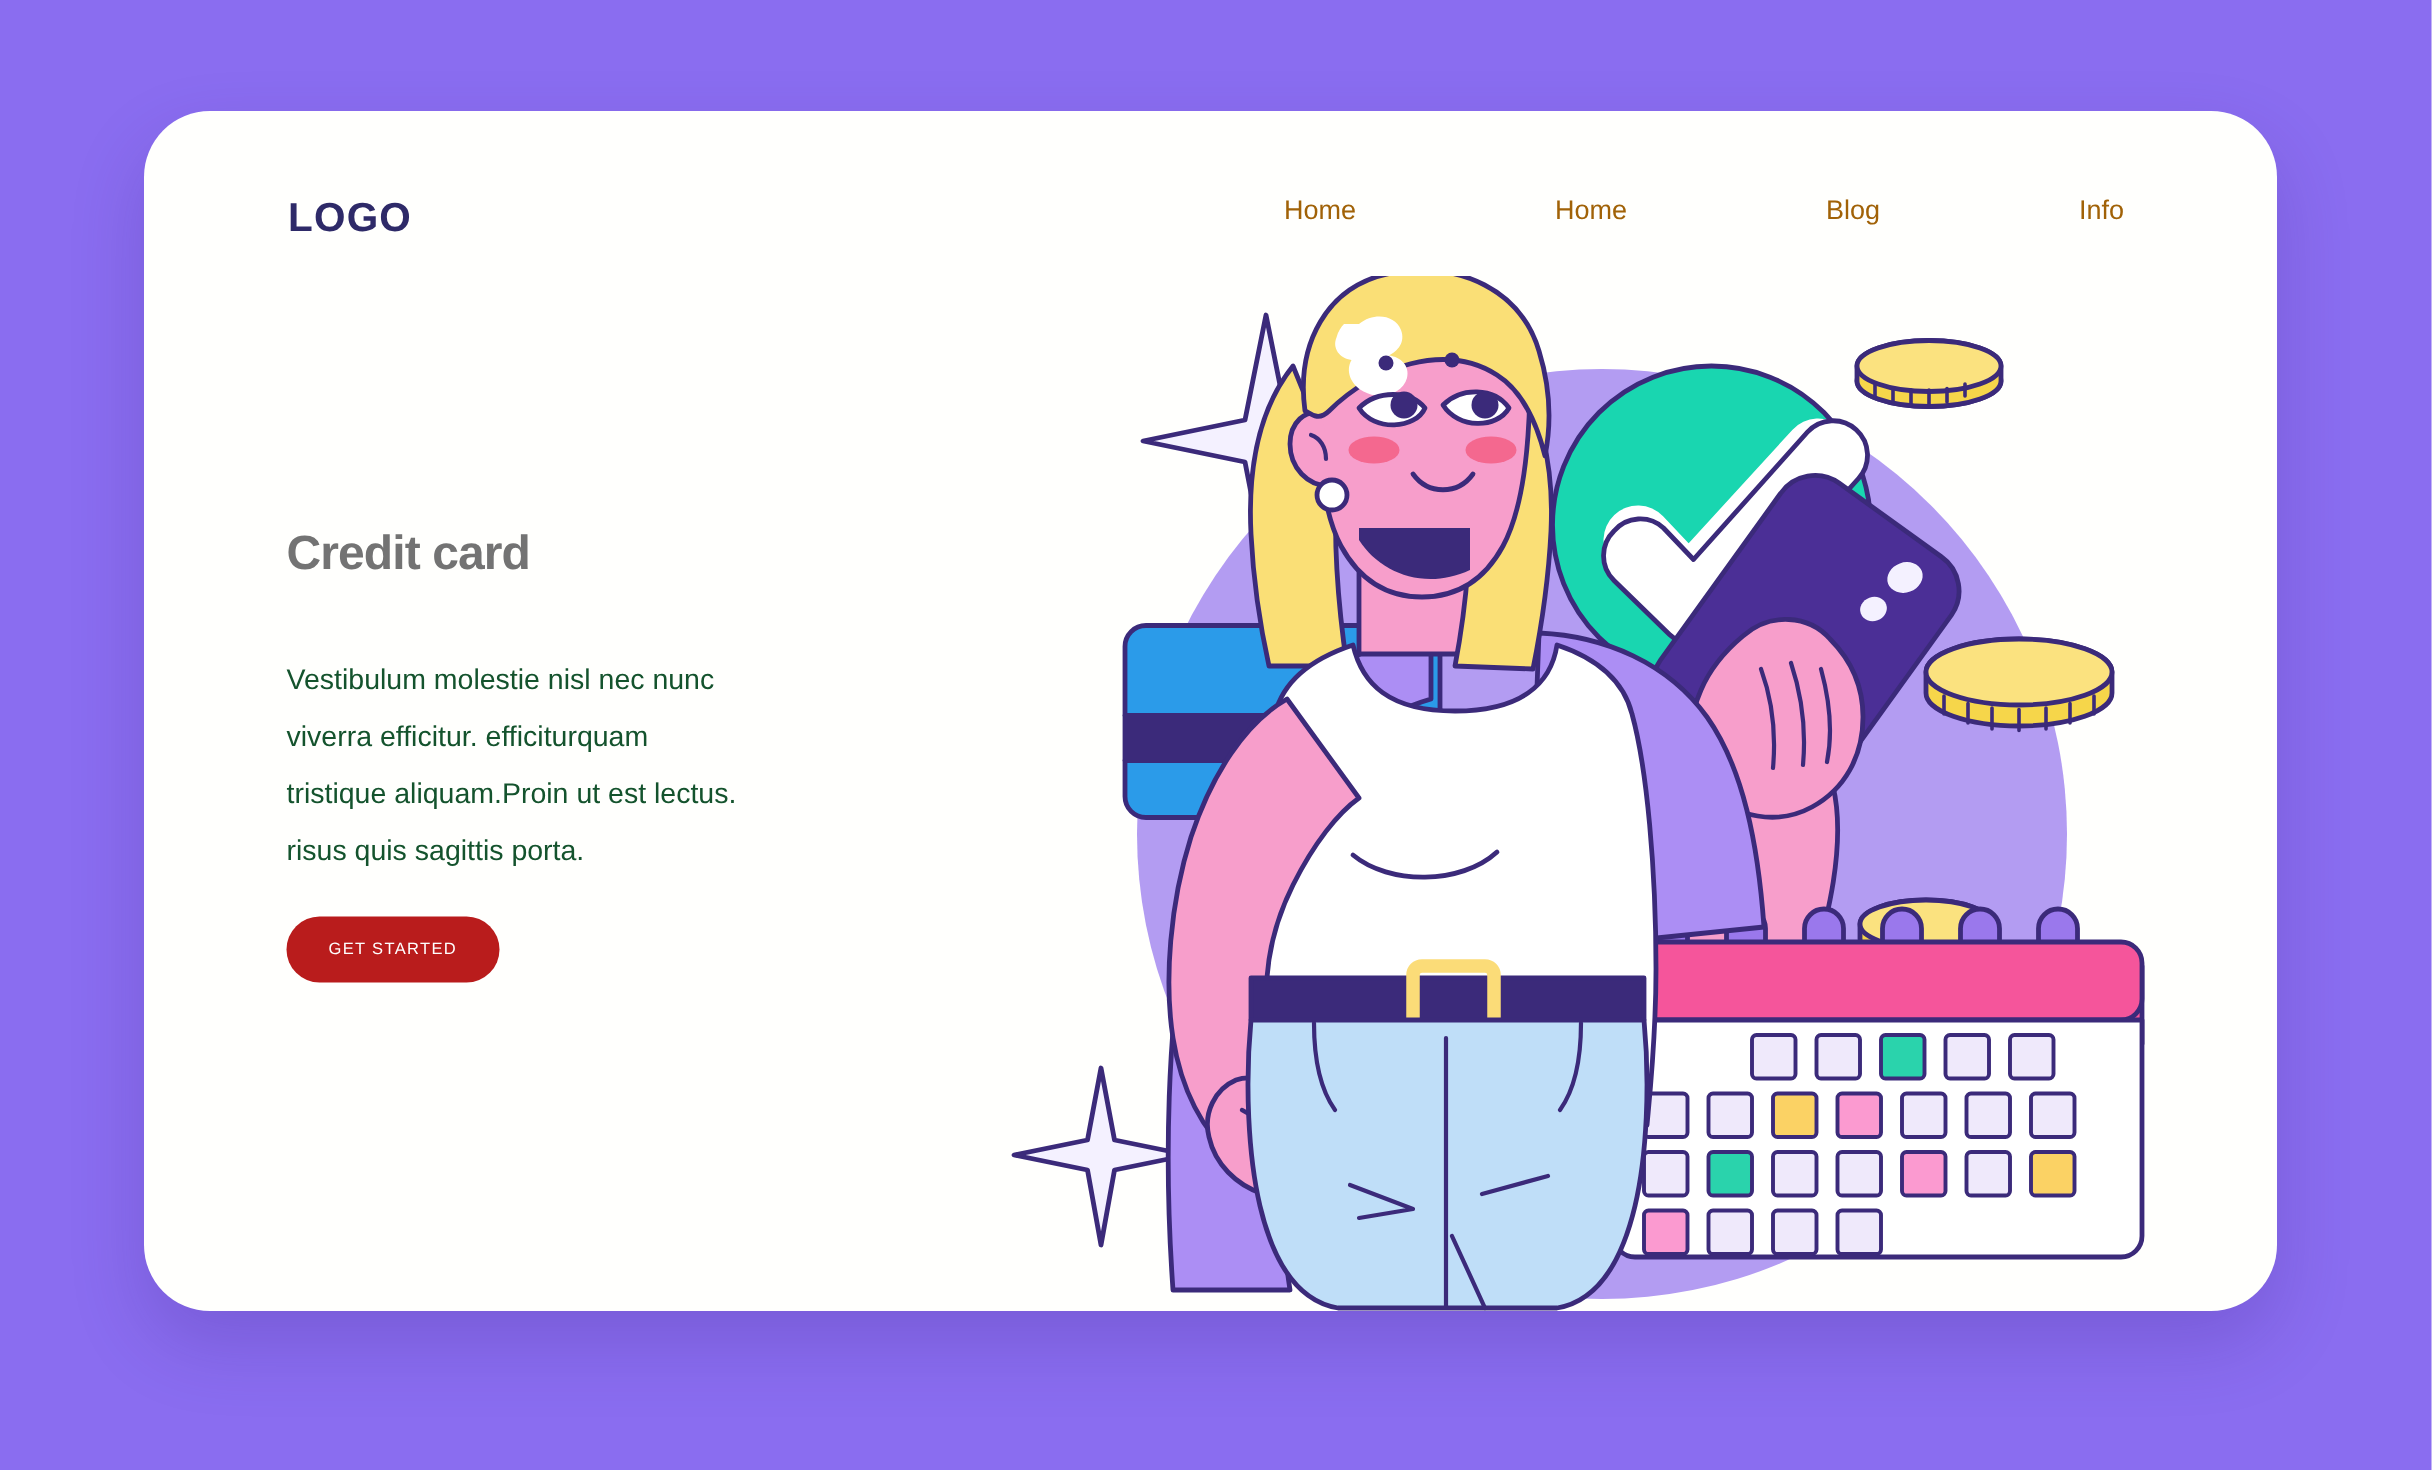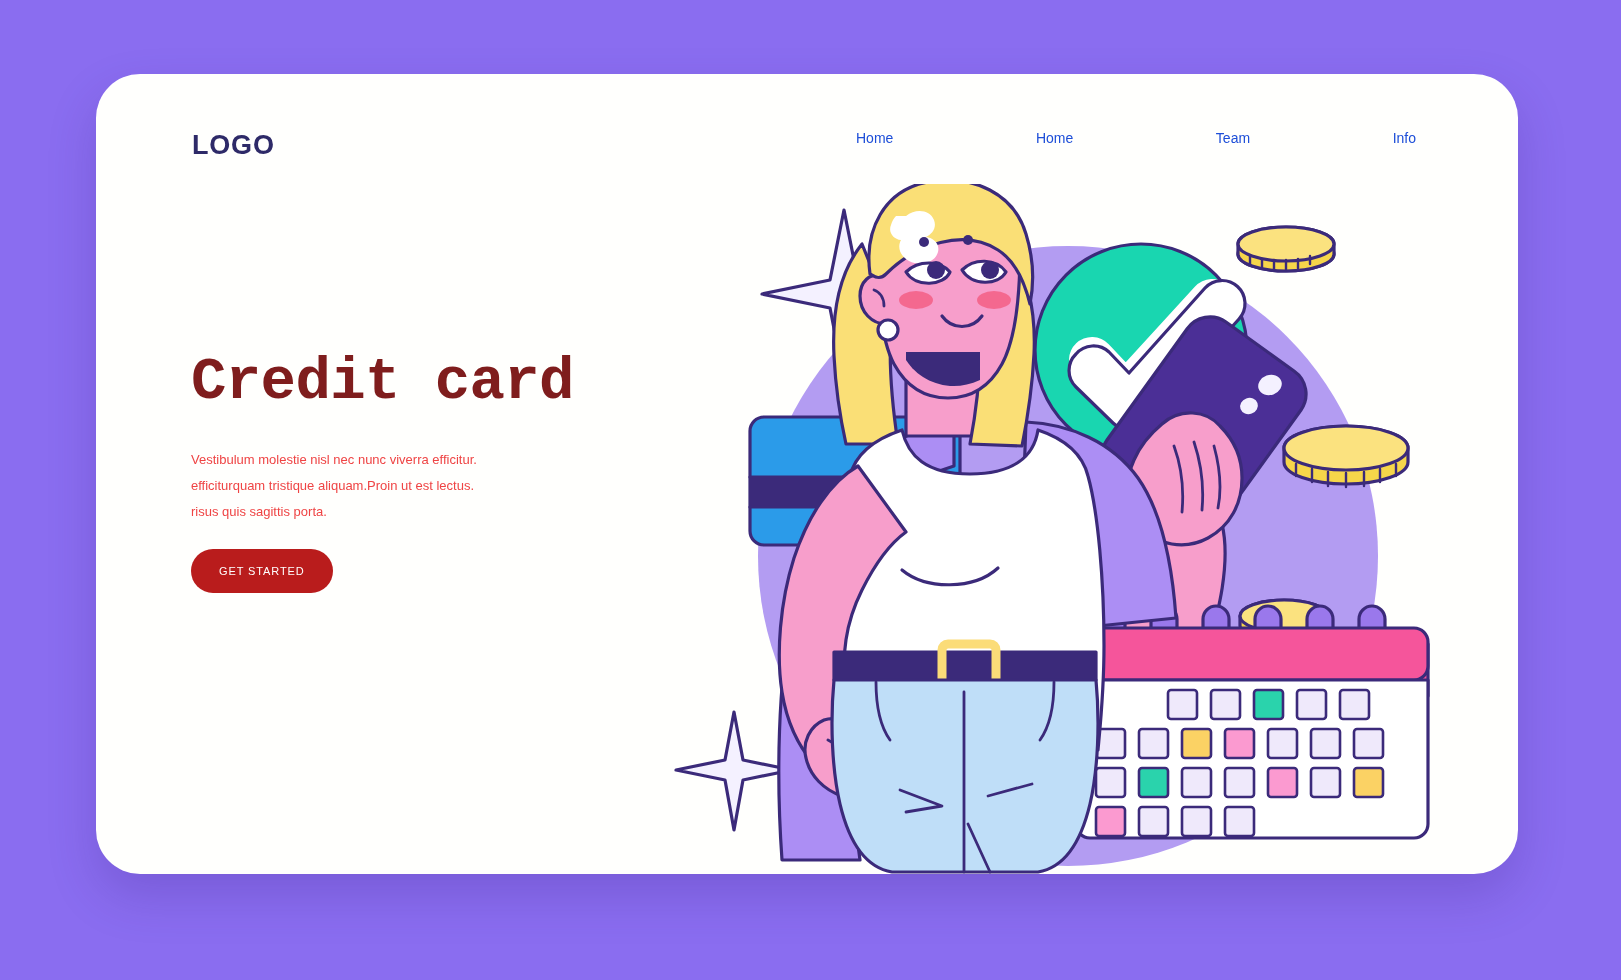--- a/index.html
+++ b/index.html
@@ -51,48 +51,47 @@
   #main-nav {
     position: absolute;
     left: 760px;
     top: 56px;
     width: 560px;
     display: flex;
     justify-content: space-between;
     align-items: center;
   }
   #main-nav .nav-link {
-    font-size: 14px;
-    color: #1d4ed8;
+    font-size: 18px;
+    color: #a16207;
     text-decoration: none;
     white-space: nowrap;
     cursor: pointer;
   }
 
   
   #hero-copy {
     position: absolute;
     left: 95px;
     top: 278px;
     width: 420px;
   }
   #hero-title {
-    font-size: 59px;
+    font-size: 32px;
     font-weight: bold;
     letter-spacing: -0.6px;
-    color: #7f1d1d;
+    color: #737373;
     line-height: 1.05;
-    font-family: Liberation Mono, monospace;
   }
   #hero-paragraph {
-    margin-top: 33px;
+    margin-top: 49px;
     width: 310px;
-    font-size: 13px;
+    font-size: 19px;
     line-height: 2.0;
-    color: #ef4444;
+    color: #14532d;
   }
   #hero-bullets {
     margin-top: 34px;
     list-style: none;
   }
   #hero-bullets li {
     display: flex;
     align-items: center;
     gap: 20px;
     margin-bottom: 24px;
@@ -137,21 +136,21 @@
 <body>
 
 <div id="page-card">
 
   <header id="site-header">
     <div id="brand-logo">LOGO</div>
 
     <nav id="main-nav">
       <a class="nav-link" href="#">Home</a>
       <a class="nav-link" href="#">Home</a>
-      <a class="nav-link" href="#">Team</a>
+      <a class="nav-link" href="#">Blog</a>
       <a class="nav-link" href="#">Info</a>
     </nav>
   </header>
 
   <section id="hero-copy">
     <h1 id="hero-title">Credit card</h1>
 
     <p id="hero-paragraph">Vestibulum molestie nisl nec nunc viverra efficitur. efficiturquam tristique aliquam.Proin ut est lectus. risus quis sagittis porta.</p>
 
 

